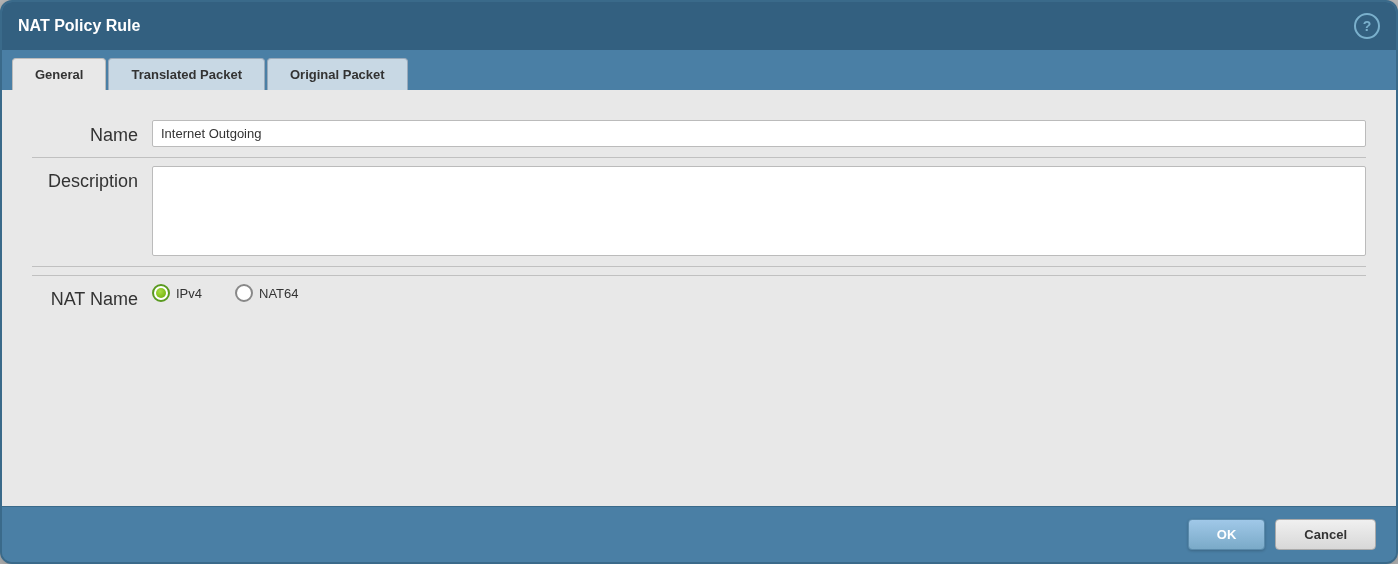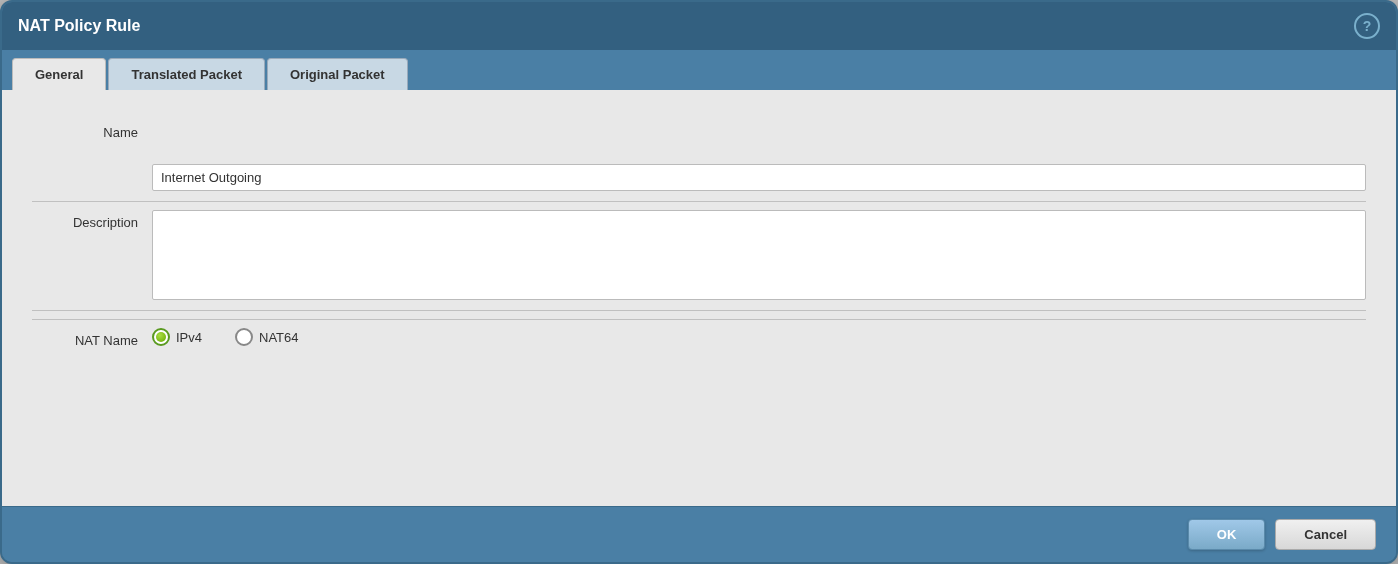--- a/index.html
+++ b/index.html
@@ -96,33 +96,32 @@
       display: flex;
       align-items: flex-start;
       margin-bottom: 10px;
     }
     .form-label {
       width: 120px;
       text-align: right;
       padding-right: 14px;
       padding-top: 5px;
       color: #333;
-      font-size: 13px;
+      font-size: 18px;
       flex-shrink: 0;
     }
     .form-input {
       flex: 1;
       border: 1px solid #bbb;
       border-radius: 2px;
       padding: 5px 8px;
       font-size: 13px;
       background: #fff;
       color: #333;
       outline: none;
-      margin-top: 44px;
     }
     .form-textarea {
       flex: 1;
       border: 1px solid #bbb;
       border-radius: 2px;
       padding: 5px 8px;
       font-size: 13px;
       background: #fff;
       color: #333;
       resize: none;

